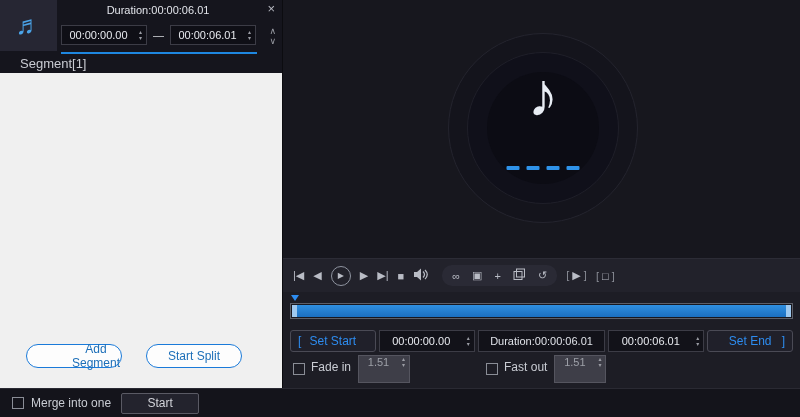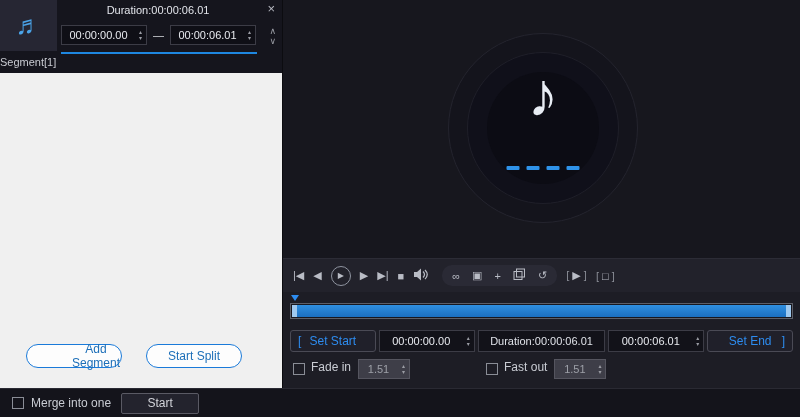--- a/index.html
+++ b/index.html
@@ -13,21 +13,21 @@
   .hdr-title { position: absolute; left: 60px; top: 4px; width: 196px; text-align: center; color: #e2e4ea; font-size: 11px; white-space: nowrap; }
   .hdr-close { position: absolute; right: 7px; top: 2px; color: #b6b8c0; font-size: 13px; line-height: 14px; }
   .hdr-inputs { position: absolute; left: 61px; top: 25px; display: flex; align-items: center; gap: 6px; }
   .spinbox { display: flex; align-items: center; background: #0f0f16; border: 1px solid #3c3c46; height: 20px; }
   .spinbox .val { color: #e8eaef; font-size: 11px; flex: 1; text-align: center; white-space: nowrap; padding: 0 2px; }
   .arrows { display: flex; flex-direction: column; width: 11px; color: #9a9ca4; font-size: 6px; line-height: 6px; text-align: center; }
   .hdr-spin { width: 86px; }
   .hdr-dash { color: #d8dade; font-size: 11px; }
   .hdr-chevrons { position: absolute; right: 6px; top: 26px; display: flex; flex-direction: column; color: #9a9ca4; font-size: 9px; line-height: 10px; text-align: center; }
   .blue-line { position: absolute; left: 61px; top: 52px; width: 196px; height: 2px; background: #1e87e0; }
-  .segment-label { position: absolute; left: 0; top: 56px; color: #c9cbd2; font-size: 11px; }
+  .segment-label { position: absolute; left: 20px; top: 56px; color: #c9cbd2; font-size: 13px; }
   .btn-outline { position: absolute; top: 344px; width: 96px; height: 24px; border: 1px solid #1a7ad9; border-radius: 12px; background: #fdfdfd; color: #1d6fb8; font-size: 12px; display: flex; align-items: center; justify-content: center; }
   .btn-add { left: 26px; padding-left: 44px; }
   .btn-split { left: 146px; }
 
   
   .right-panel { position: absolute; left: 283px; top: 0; width: 517px; height: 388px; background: #1d1d25; }
   .preview { position: absolute; left: 0; top: 0; width: 517px; height: 258px; background: #17171e; overflow: hidden; }
   .vinyl-outer { position: absolute; left: 165px; top: 33px; width: 190px; height: 190px; border-radius: 50%; background: #14141c; border: 1px solid #24242e; }
   .vinyl-mid { position: absolute; left: 18px; top: 18px; width: 152px; height: 152px; border-radius: 50%; background: #10101a; border: 1px solid #1f1f29; }
   .vinyl-inner { position: absolute; left: 19px; top: 19px; width: 112px; height: 112px; border-radius: 50%; background: #0c0c14; }
@@ -55,21 +55,21 @@
   .trim-row { position: absolute; left: 7px; top: 330px; width: 503px; height: 22px; display: flex; gap: 3px; }
   .set-btn { flex: 1; background: #20202a; border: 1px solid #4a4a55; border-radius: 3px; color: #2d8cf0; font-size: 12px; display: flex; align-items: center; justify-content: center; position: relative; white-space: nowrap; }
   .set-btn .bk-l { position: absolute; left: 7px; }
   .set-btn .bk-r { position: absolute; right: 7px; }
   .trim-spin { flex: 0 0 96px; height: 22px; background: #121219; }
   .duration-box { flex: 1.5; background: #121219; border: 1px solid #3c3c46; color: #dfe2e8; font-size: 11px; display: flex; align-items: center; justify-content: center; white-space: nowrap; }
 
   .fade-row { position: absolute; left: 10px; top: 359px; height: 20px; display: flex; align-items: center; font-size: 12px; color: #c9ccd3; }
   .checkbox { width: 12px; height: 12px; min-width: 12px; border: 1px solid #8a8d96; background: #1d1d25; }
   .fade-label { margin: 0 7px 4px 6px; white-space: nowrap; }
-  .fade-input { width: 52px; height: 20px; background: #3e3e48; border: 1px solid #55555f; display: flex; align-items: center; }
+  .fade-input { width: 52px; height: 28px; background: #3e3e48; border: 1px solid #55555f; display: flex; align-items: flex-start; }
   .fade-input .val { color: #9da0a8; font-size: 11px; flex: 1; text-align: center; }
   .gap2 { margin-left: 76px; }
 
   
   .footer { position: absolute; left: 0; top: 388px; width: 800px; height: 29px; background: #14141b; border-top: 1px solid #2a2a33; display: flex; align-items: center; padding: 0 12px; }
   .footer .checkbox { background: #14141b; }
   .merge-label { color: #c9ccd3; font-size: 12px; margin-left: 7px; }
   .save-btn { margin-left: auto; width: 64px; height: 21px; background: #1674d2; color: #ffffff; border: none; border-radius: 2px; font-size: 12px; }
   .cancel-btn { width: 78px; height: 21px; background: #23232d; color: #d2d4da; border: 1px solid #5a5a64; border-radius: 2px; font-size: 12px; margin-left: 10px; }
 </style>

